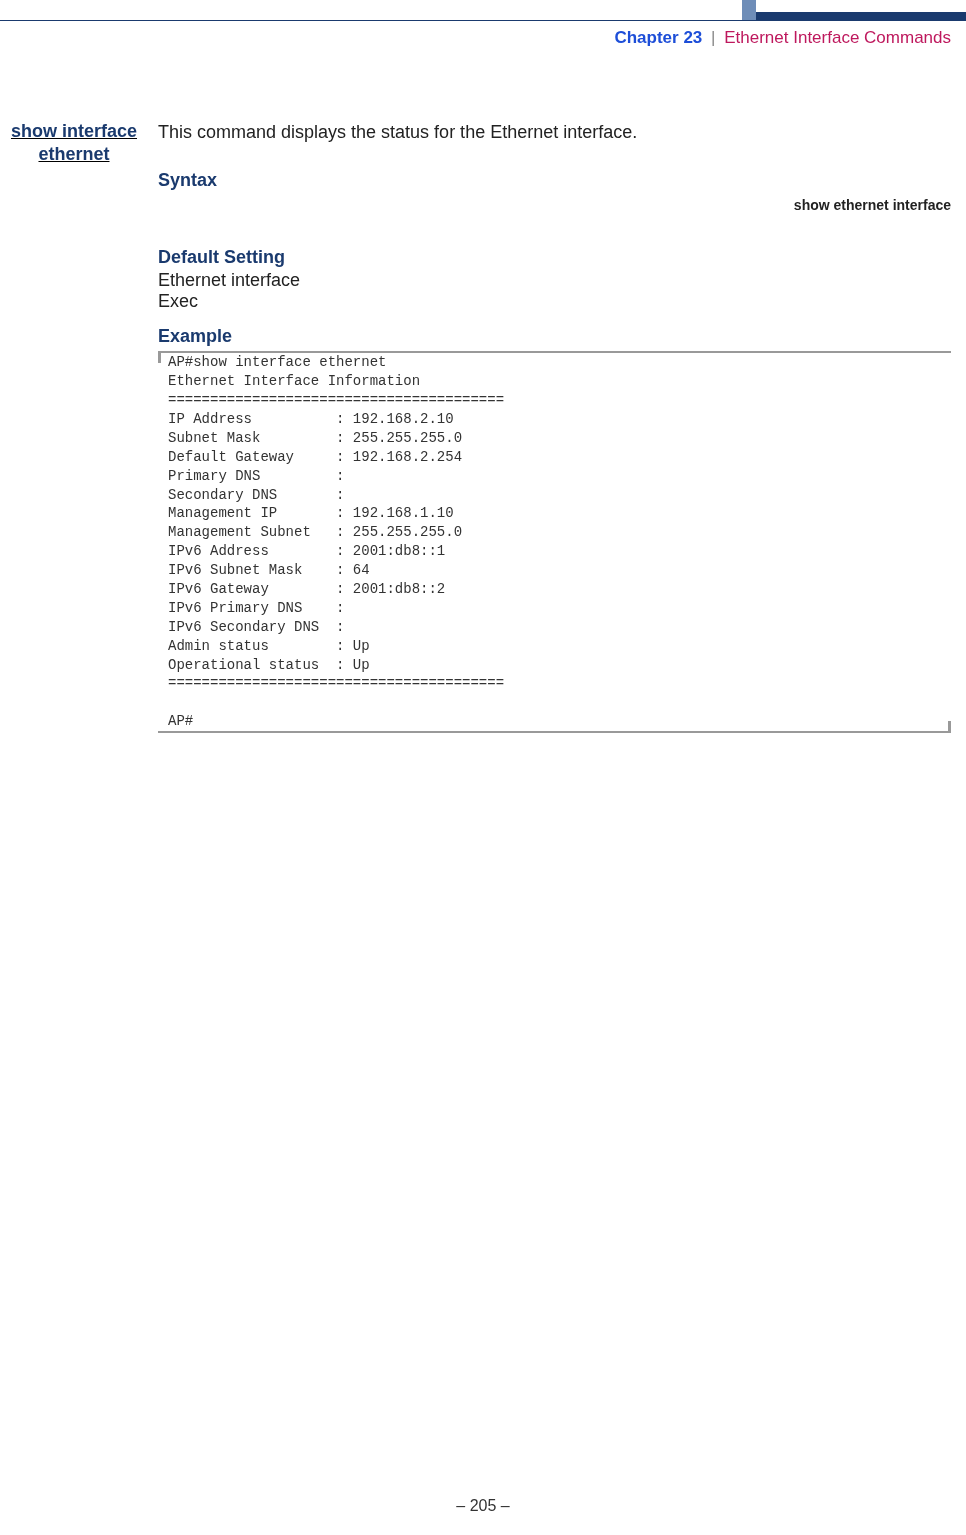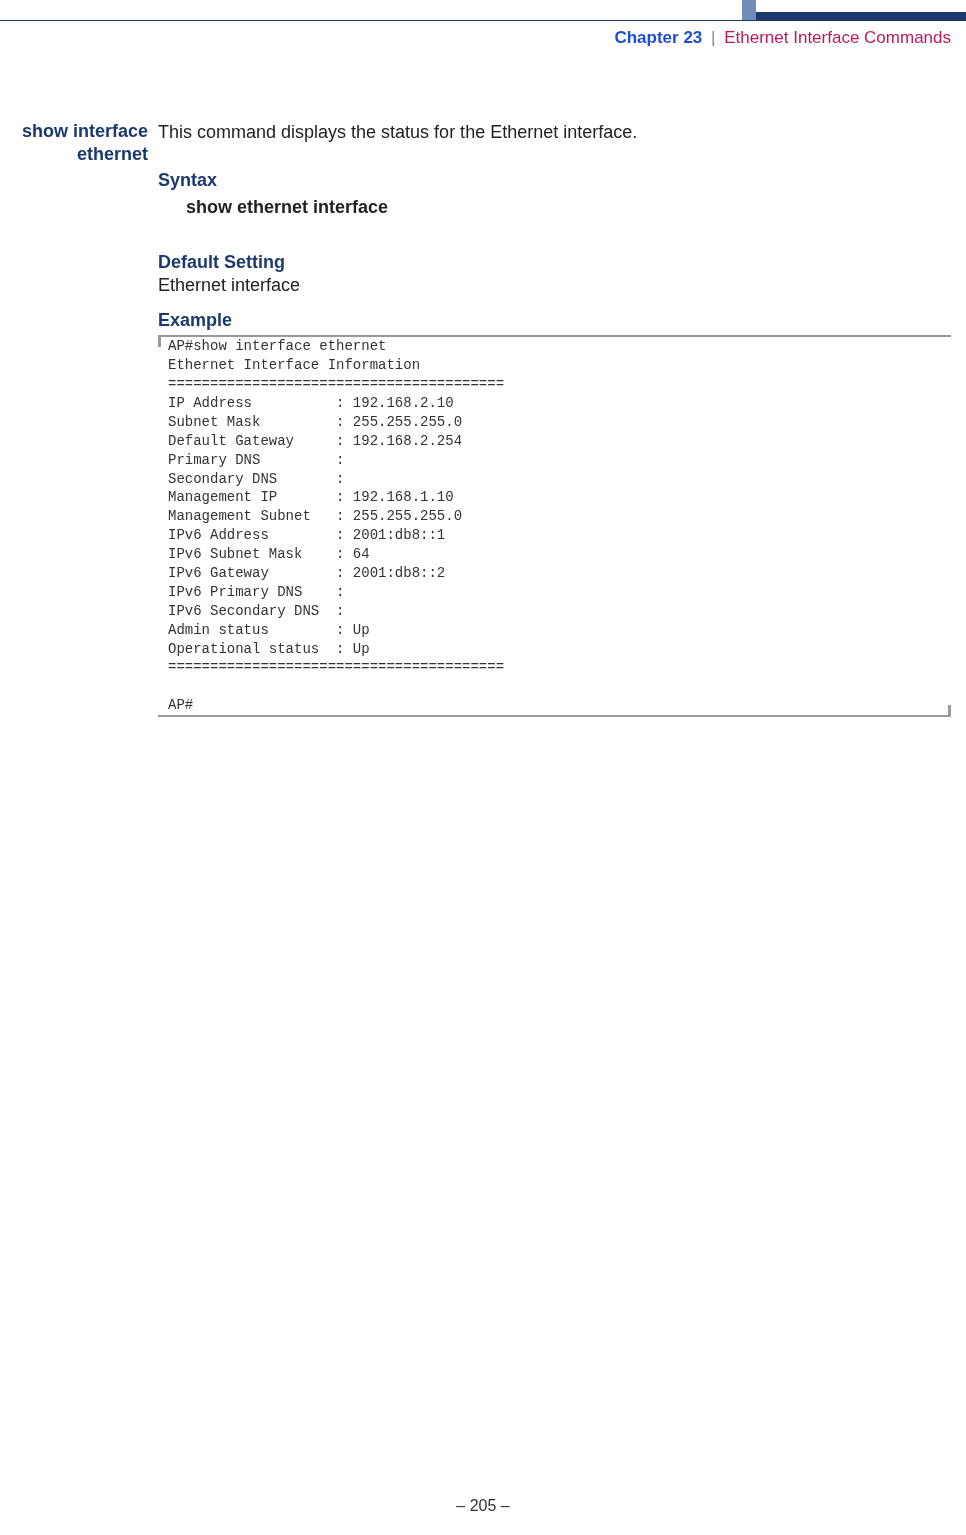--- a/index.html
+++ b/index.html
@@ -53,23 +53,24 @@
     .chapter .title { color: #be185d; }
     .content {
       position: absolute;
       top: 120px;
       left: 0;
       right: 15px;
     }
     .row { display: flex; }
     .left-col {
       width: 158px;
-      text-align: right;
+      text-align: center;
       padding-right: 10px;
       flex-shrink: 0;
+      text-decoration: underline;
     }
     .right-col { flex: 1; }
     .cmd-name {
       color: #1a3a6e;
       font-weight: 700;
       font-size: 18px;
       line-height: 1.25;
     }
     .desc {
       font-size: 18px;
@@ -78,24 +79,25 @@
     }
     .section-h {
       color: #1a3a6e;
       font-weight: 700;
       font-size: 18px;
       margin-top: 26px;
       margin-bottom: 2px;
     }
     .syntax-cmd {
       font-weight: 700;
-      font-size: 18px;
+      font-size: 14px;
       margin-left: 28px;
       margin-top: 6px;
       color: #222;
+      text-align: right;
     }
     .plain {
       font-size: 18px;
       color: #222;
     }
     .code-block {
       margin-top: 4px;
       border-top: 2px solid #999;
       border-bottom: 2px solid #999;
       position: relative;
@@ -155,20 +157,21 @@
     </div>
     <div class="right-col">
       <div class="desc">This command displays the status for the Ethernet interface.</div>
 
       <div class="section-h">Syntax</div>
       <div class="syntax-cmd">show ethernet interface</div>
 
       <div class="section-h" style="margin-top:34px">Default Setting</div>
       <div class="plain">Ethernet interface</div>
 
+      <div class="plain">Exec</div>
 
       <div class="section-h" style="margin-top:14px">Example</div>
       <div class="code-block">AP#show interface ethernet
 Ethernet Interface Information
 ========================================
 IP Address          : 192.168.2.10
 Subnet Mask         : 255.255.255.0
 Default Gateway     : 192.168.2.254
 Primary DNS         :
 Secondary DNS       :

